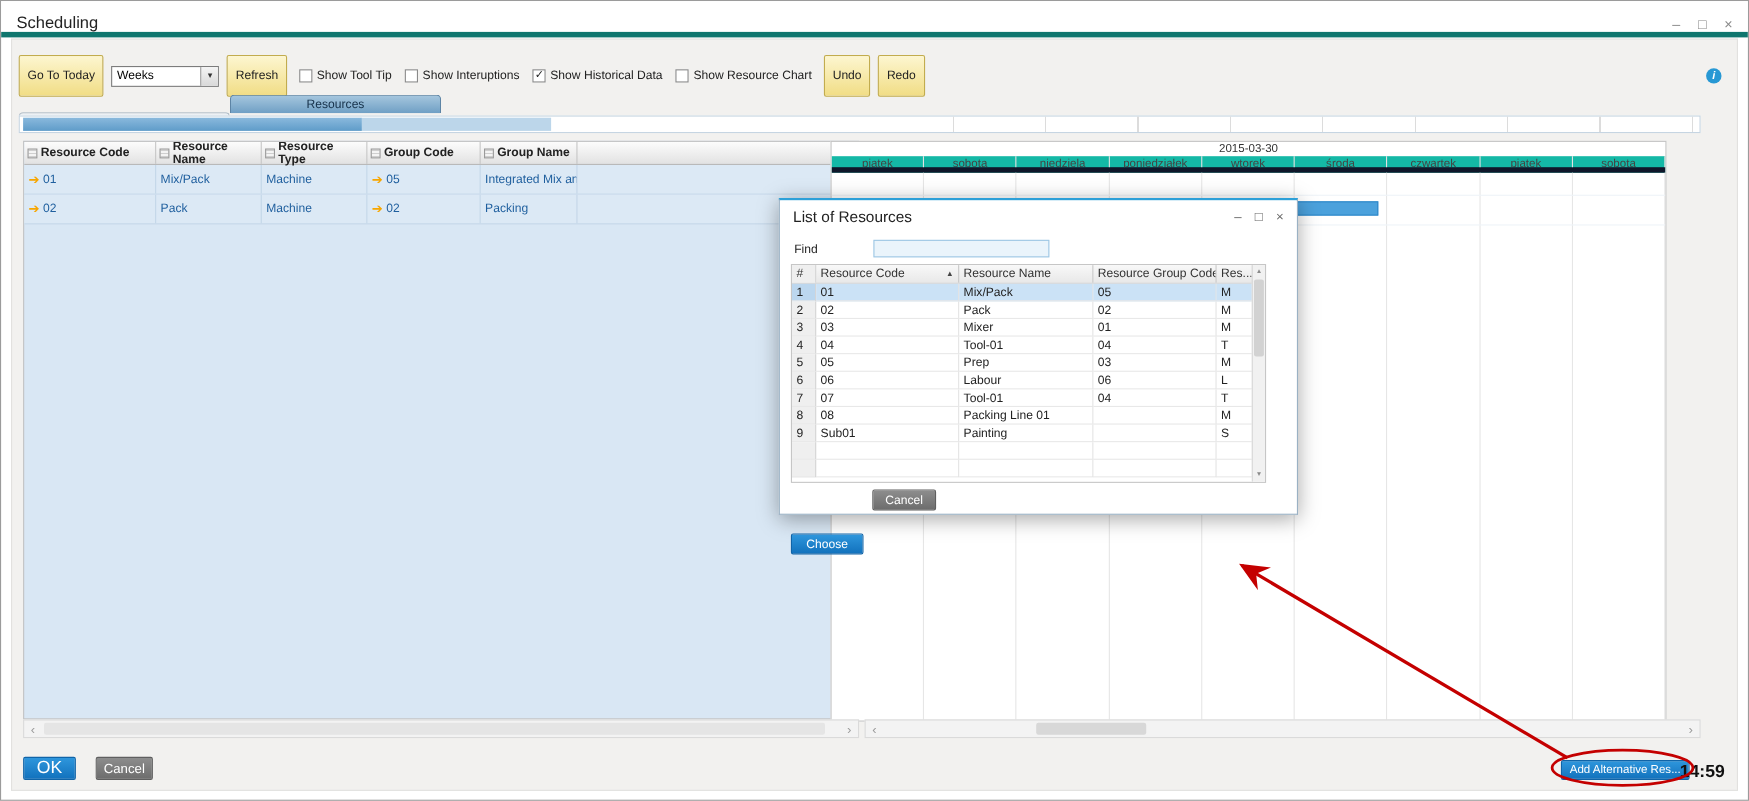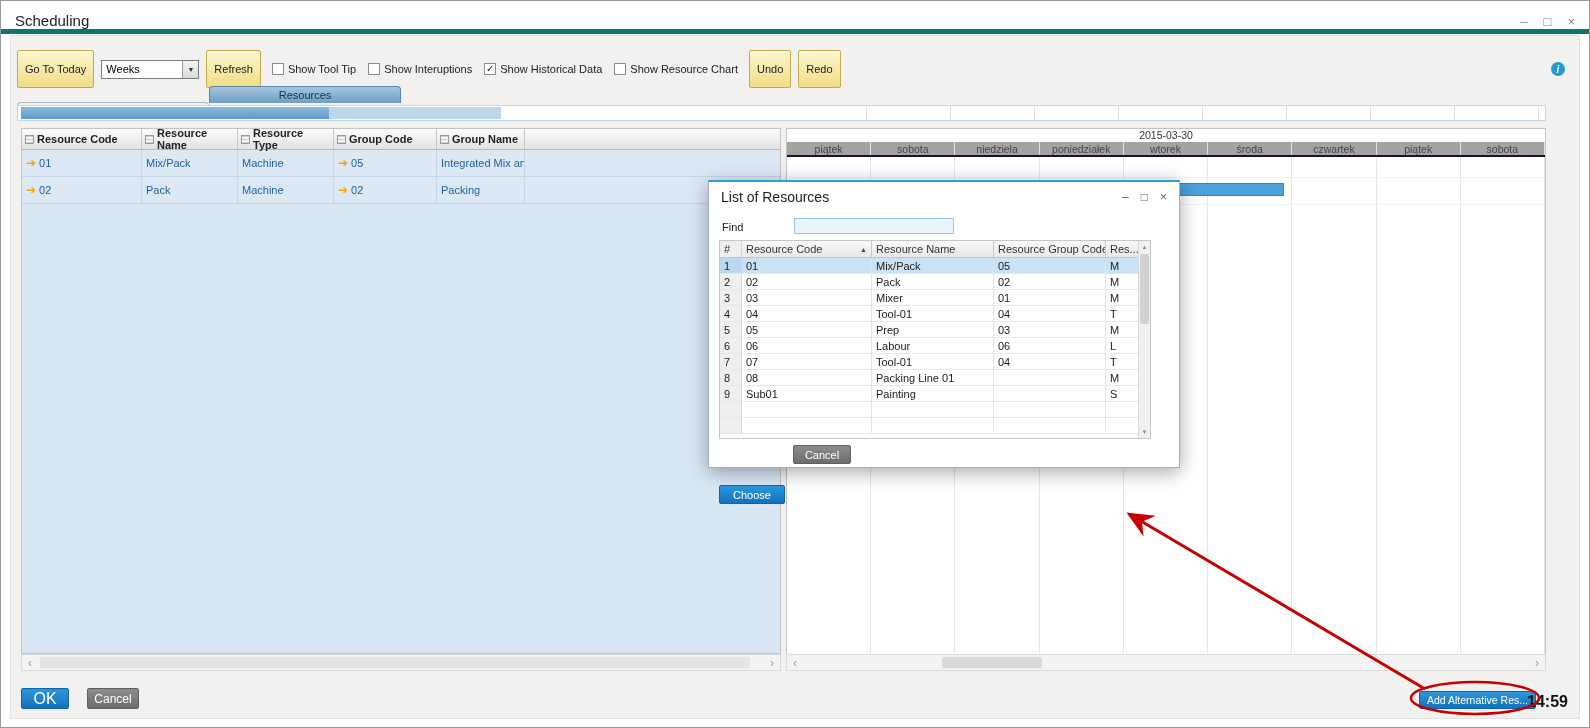--- a/index.html
+++ b/index.html
@@ -48,23 +48,23 @@
   .filter-icon { width:9px; height:9px; flex:none; border:1px solid #9a9a9a; background:repeating-linear-gradient(to bottom,#cfcfcf 0 1px,#f4f4f4 1px 3px); }
   .lt-body { flex:1; }
   .lt-row { height:27px; background:#dce9f5; border-bottom:1px solid #c3d6e8; display:flex; cursor:pointer; }
   .lt-cell { display:flex; align-items:center; gap:3px; padding:0 4px; font-size:11px; color:#1f5f9e; border-right:1px solid #c3d6e8; overflow:hidden; white-space:nowrap; }
   .lt-row div:nth-of-type(1){ width:120px; } .lt-row div:nth-of-type(2){ width:96px; }
   .lt-row div:nth-of-type(3){ width:96px; } .lt-row div:nth-of-type(4){ width:103px; }
   .lt-row div:nth-of-type(5){ width:88px; }
   .link-arrow { color:#f7a600; font-size:12px; line-height:1; }
 
   
-  .gantt-panel { position:absolute; top:92px; left:775px; width:760px; height:528px; background:#fff; border:1px solid #c3c3c3; overflow:hidden; }
+  .gantt-panel { position:absolute; top:92px; left:744px; width:760px; height:528px; background:#fff; border:1px solid #c3c3c3; overflow:hidden; }
   .g-date { height:13px; font-size:10.5px; color:#333; text-align:center; line-height:13px; }
-  .g-days { display:flex; height:15px; border-bottom:2px solid #0f172a; background:#a3a3a3; }
+  .g-days { display:flex; height:15px; border-bottom:5px solid #0f172a; background:#14b8a6; }
   .g-day { flex:1; font-size:10.5px; color:#444; text-align:center; line-height:15px; border-right:1px solid #e2e2e2; overflow:hidden; white-space:nowrap; }
   .g-cols { position:absolute; left:0; right:0; top:28px; bottom:0; display:flex; }
   .g-col { flex:1; border-right:1px solid #e6e6e6; }
   .g-rowline { position:absolute; left:0; right:0; height:0; border-top:1px solid #eef3f8; }
   .gantt-bar { position:absolute; top:54px; height:13px; background:#4ba1dc; border:1px solid #2f88c8; }
 
   
   .hscroll { position:absolute; top:618px; height:17px; background:#f3f3f3; border:1px solid #dadada; }
   .hscroll.left { left:10px; width:760px; }
   .hscroll.right { left:775px; width:760px; }

